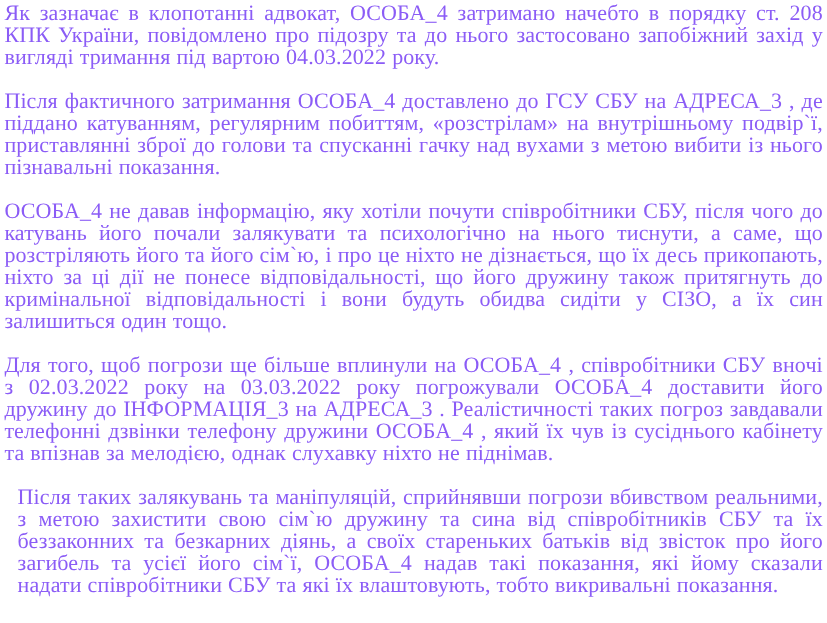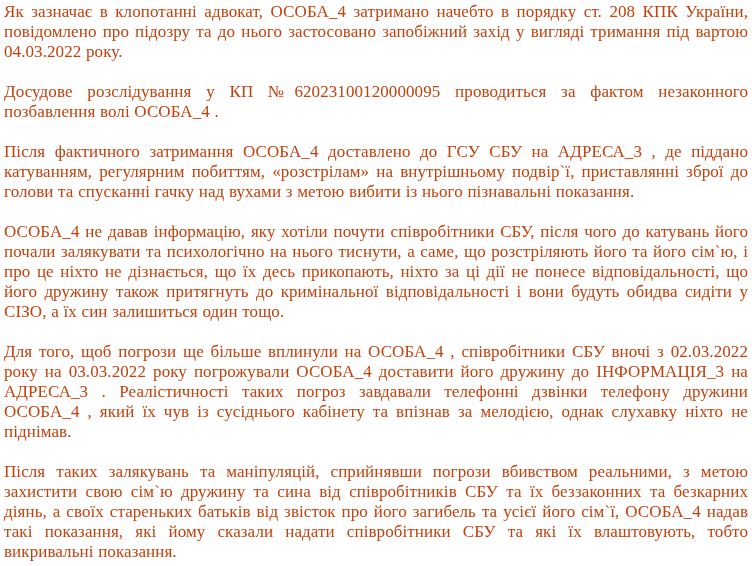--- a/index.html
+++ b/index.html
@@ -19,46 +19,46 @@
   #doc-page {
     box-sizing: border-box;
     width: 752px;
     height: 566px;
     padding: 2px 4px 0 4px;
     background: #ffffff;
   }
   .para {
     margin: 0 0 20px 0;
     padding: 0;
-    font-size: 17px;
+    font-size: 20px;
     line-height: 20px;
     text-align: justify;
     text-justify: inter-word;
     word-spacing: 0.02em;
     letter-spacing: 0.005em;
-    color: #c2410c;
+    color: #8b5cf6;
     hyphens: none;
   }
   .para:last-child {
     margin-bottom: 0;
+    margin-left: 12px;
   }
   
   .para.tight {
     margin-bottom: 20px;
   }
 </style>
 </head>
 <body style="background: rgb(255, 255, 255); color: rgb(22, 22, 22);">
 
 <div id="doc-page">
 
   <p class="para">Як зазначає в клопотанні адвокат, ОСОБА_4 затримано начебто в порядку ст. 208 КПК України, повідомлено про підозру та до нього застосовано запобіжний захід у вигляді тримання під вартою 04.03.2022 року.</p>
 
 
-  <p class="para">Досудове розслідування у КП №62023100120000095 проводиться за фактом незаконного позбавлення волі ОСОБА_4 .</p>
 
   <p class="para">Після фактичного затримання ОСОБА_4 доставлено до ГСУ СБУ на АДРЕСА_3 , де піддано катуванням, регулярним побиттям, «розстрілам» на внутрішньому подвір`ї, приставлянні зброї до голови та спусканні гачку над вухами з метою вибити із нього пізнавальні показання.</p>
 
   <p class="para">ОСОБА_4 не давав інформацію, яку хотіли почути співробітники СБУ, після чого до катувань його почали залякувати та психологічно на нього тиснути, а саме, що розстріляють його та його сім`ю, і про це ніхто не дізнається, що їх десь прикопають, ніхто за ці дії не понесе відповідальності, що його дружину також притягнуть до кримінальної відповідальності і вони будуть обидва сидіти у СІЗО, а їх син залишиться один тощо.</p>
 
   <p class="para">Для того, щоб погрози ще більше вплинули на ОСОБА_4 , співробітники СБУ вночі з 02.03.2022 року на 03.03.2022 року погрожували ОСОБА_4 доставити його дружину до ІНФОРМАЦІЯ_3 на АДРЕСА_3 . Реалістичності таких погроз завдавали телефонні дзвінки телефону дружини ОСОБА_4 , який їх чув із сусіднього кабінету та впізнав за мелодією, однак слухавку ніхто не піднімав.</p>
 
   <p class="para tight">Після таких залякувань та маніпуляцій, сприйнявши погрози вбивством реальними, з метою захистити свою сім`ю дружину та сина від співробітників СБУ та їх беззаконних та безкарних діянь, а своїх стареньких батьків від звісток про його загибель та усієї його сім`ї, ОСОБА_4 надав такі показання, які йому сказали надати співробітники СБУ та які їх влаштовують, тобто викривальні показання.</p>
 
 </div>

